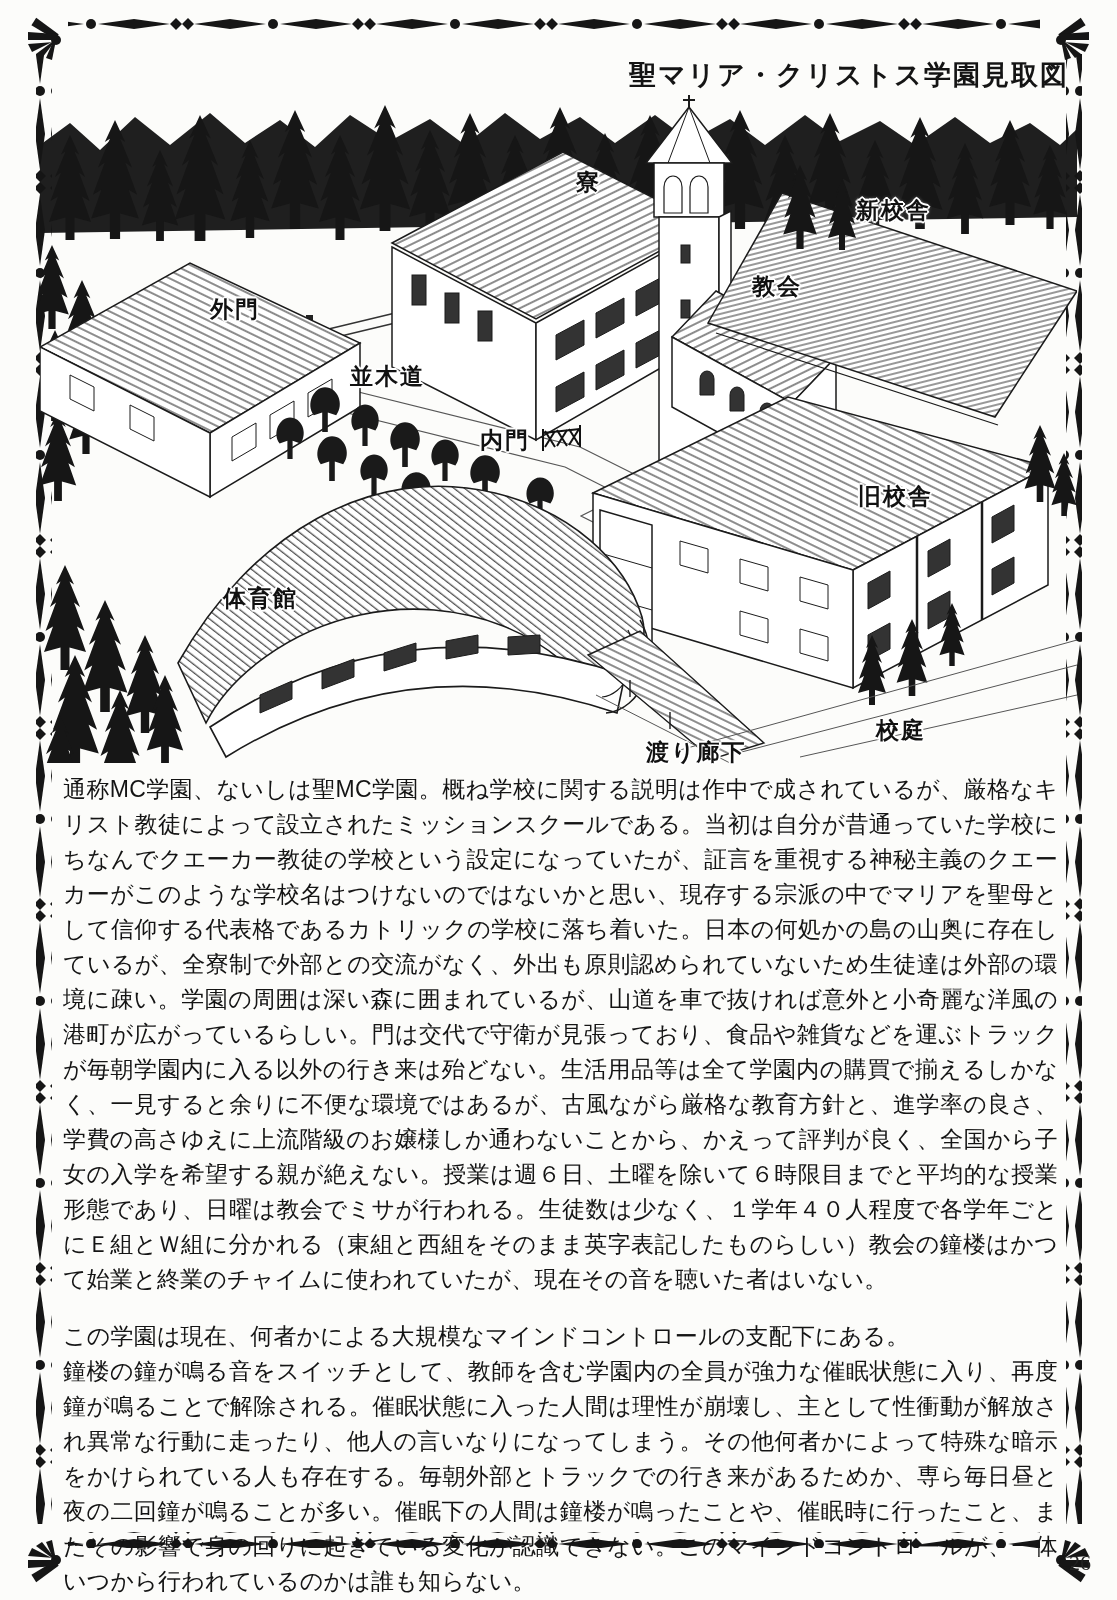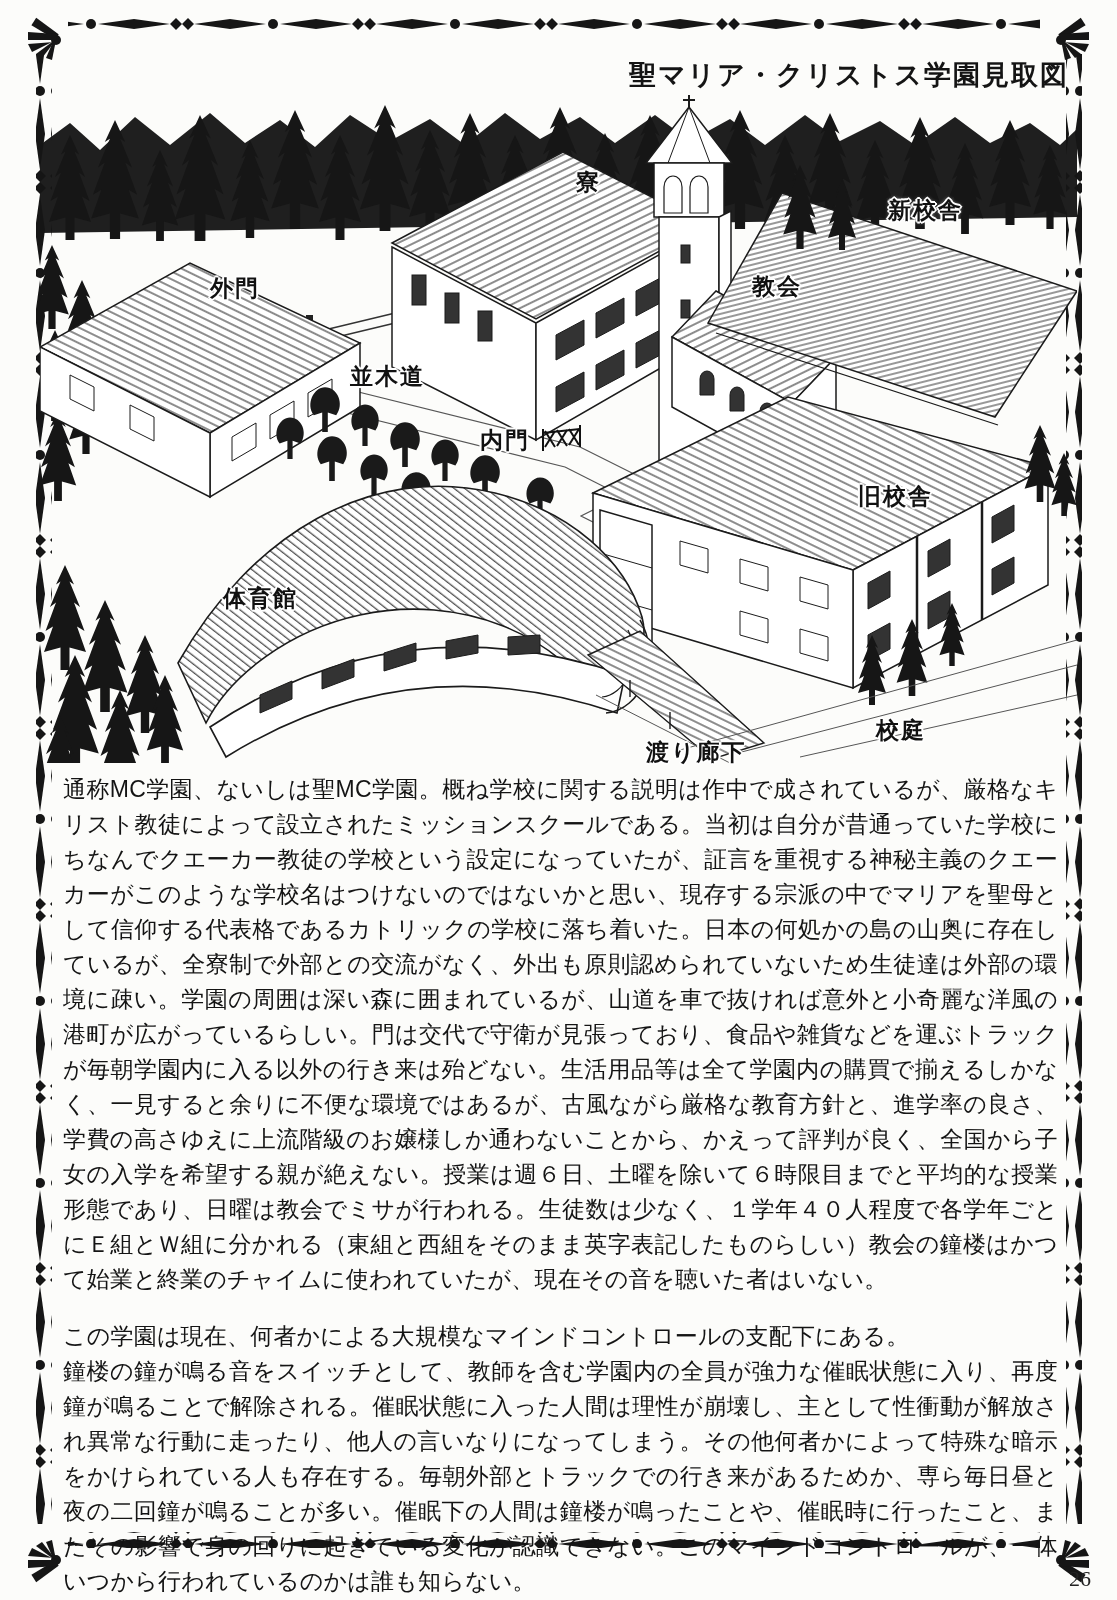--- a/index.html
+++ b/index.html
@@ -18,21 +18,21 @@
      text-shadow:-2px 0 #fff,2px 0 #fff,0 -2px #fff,0 2px #fff,
                  -1px -1px #fff,1px 1px #fff,1px -1px #fff,-1px 1px #fff,0 0 4px #fff;}
   
   .textblock{position:absolute;left:63px;top:772px;width:995px;}
   .sec-heading{font-size:22.5px;font-weight:bold;margin:0 0 10px 0;letter-spacing:.5px;}
   .body-p{font-size:23px;line-height:35px;margin:0 0 14px 0;text-align:justify;
           letter-spacing:.2px;}
   .body-p.lead{margin-bottom:0;}
   .sec2{margin-top:22px;}
   
-  .page-number{position:absolute;right:26px;bottom:8px;font-size:22px;
+  .page-number{position:absolute;right:26px;bottom:24px;font-size:22px;
                font-family:"Liberation Serif","DejaVu Serif",serif;color:#222;}
 </style>
 </head>
 <body>
 
 <div class="page">
 
   <svg class="frame" width="1117" height="1600" viewBox="0 0 1117 1600">
     <defs>
       <pattern id="chainH" width="182" height="16" patternUnits="userSpaceOnUse">
@@ -317,23 +317,23 @@
         <use href="#conifer" transform="translate(65,505) scale(1.6)"></use>
         <use href="#conifer" transform="translate(105,540) scale(1.4)"></use>
         <use href="#conifer" transform="translate(35,560) scale(1.7)"></use>
         <use href="#conifer" transform="translate(80,595) scale(1.5)"></use>
         <use href="#conifer" transform="translate(125,580) scale(1.3)"></use>
         <use href="#conifer" transform="translate(20,620) scale(1.4)"></use>
       </g>
     </svg>
 
     <div class="map-label" style="left:536px;top:72px;">寮</div>
-    <div class="map-label" style="left:816px;top:100px;margin-left:32px;">新校舎</div>
+    <div class="map-label" style="left:816px;top:100px;">新校舎</div>
     <div class="map-label" style="left:712px;top:176px;font-family:Liberation Serif, serif;">教会</div>
-    <div class="map-label" style="left:170px;top:178px;text-align:center;">外門</div>
+    <div class="map-label" style="left:170px;top:199px;text-align:center;">外門</div>
     <div class="map-label" style="left:310px;top:266px;">並木道</div>
     <div class="map-label" style="left:440px;top:330px;">内門</div>
     <div class="map-label" style="left:818px;top:386px;">旧校舎</div>
     <div class="map-label" style="left:183px;top:488px;">体育館</div>
     <div class="map-label" style="left:836px;top:582px;margin-top:38px;">校庭</div>
     <div class="map-label" style="left:606px;top:642px;">渡り廊下</div>
   </div>
 
   <div class="textblock">
     <p class="body-p">通称MC学園、ないしは聖MC学園。概ね学校に関する説明は作中で成されているが、厳格なキリスト教徒によって設立されたミッションスクールである。当初は自分が昔通っていた学校にちなんでクエーカー教徒の学校という設定になっていたが、証言を重視する神秘主義のクエーカーがこのような学校名はつけないのではないかと思い、現存する宗派の中でマリアを聖母として信仰する代表格であるカトリックの学校に落ち着いた。日本の何処かの島の山奥に存在しているが、全寮制で外部との交流がなく、外出も原則認められていないため生徒達は外部の環境に疎い。学園の周囲は深い森に囲まれているが、山道を車で抜ければ意外と小奇麗な洋風の港町が広がっているらしい。門は交代で守衛が見張っており、食品や雑貨などを運ぶトラックが毎朝学園内に入る以外の行き来は殆どない。生活用品等は全て学園内の購買で揃えるしかなく、一見すると余りに不便な環境ではあるが、古風ながら厳格な教育方針と、進学率の良さ、学費の高さゆえに上流階級のお嬢様しか通わないことから、かえって評判が良く、全国から子女の入学を希望する親が絶えない。授業は週６日、土曜を除いて６時限目までと平均的な授業形態であり、日曜は教会でミサが行われる。生徒数は少なく、１学年４０人程度で各学年ごとにＥ組とＷ組に分かれる（東組と西組をそのまま英字表記したものらしい）教会の鐘楼はかつて始業と終業のチャイムに使われていたが、現在その音を聴いた者はいない。</p>

